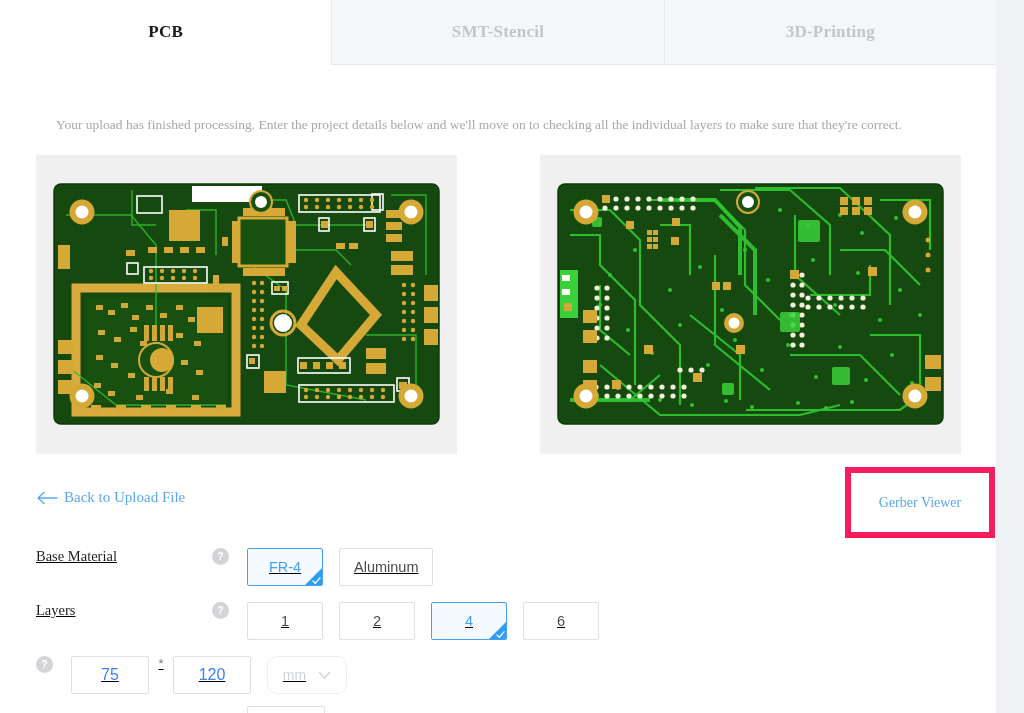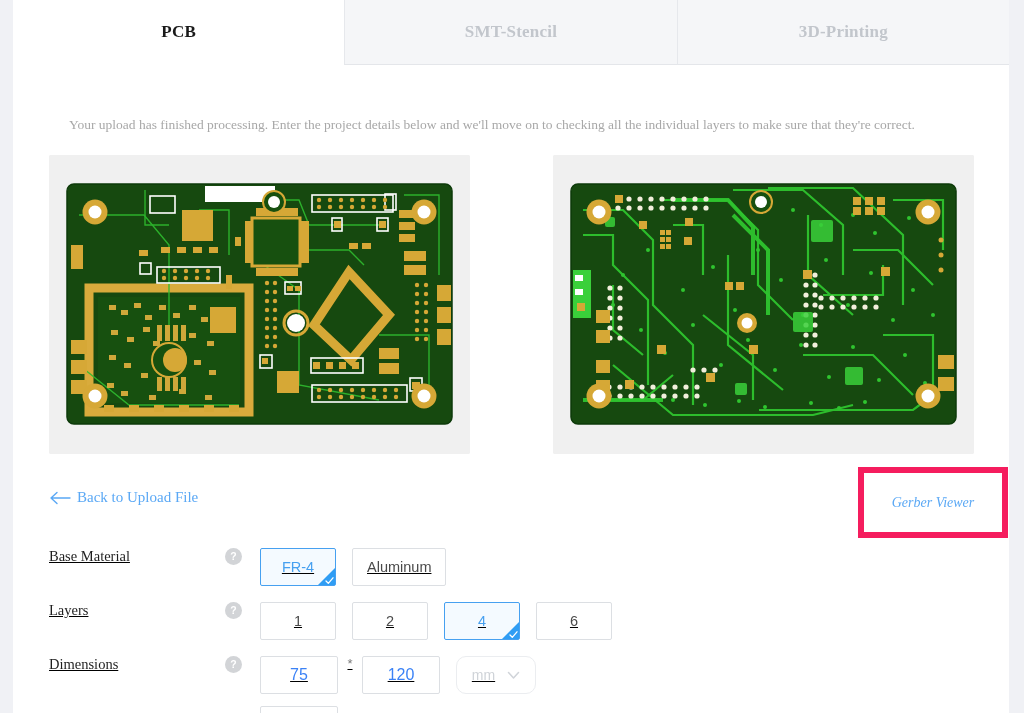--- a/index.html
+++ b/index.html
@@ -12,21 +12,21 @@
   }
   #app {
     position: relative;
     width: 1024px; height: 713px;
     background: #f0f1f5;
   }
 
   
   .page-card {
     position: absolute;
-    left: 13px; top: 0; width: 996px; height: 713px;
+    left: 0; top: 0; width: 996px; height: 713px;
     background: #ffffff;
   }
 
   
   .tabbar {
     position: absolute;
     left: 0; top: 0; width: 996px; height: 65px;
     display: flex;
   }
   .tab {
@@ -100,21 +100,20 @@
     border: 6px solid #f51d5e;
     background: #ffffff;
   }
   .gerber-btn {
     width: 100%; height: 100%;
     display: flex; align-items: center; justify-content: center;
     color: #5aa8f5;
     font-size: 14px;
     background: #ffffff;
     cursor: pointer;
-    font-style: italic;
   }
 
   
   .form-row {
     position: absolute;
     left: 36px;
     width: 940px; height: 38px;
     display: flex; align-items: flex-start; text-decoration: underline;
   }
   .row-material  { top: 548px; }
@@ -761,21 +760,20 @@
         <svg class="corner-check" viewBox="0 0 9 9">
           <path d="M1 5 L3.3 7.3 L8 1.8" fill="none" stroke="#ffffff" stroke-width="1.3" stroke-linecap="round" stroke-linejoin="round"></path>
         </svg>
       </div>
       <div class="opt">
         <span>6</span>
       </div>
     </div>
 
     <div class="form-row row-dims">
-      <div class="row-label">Dimensions</div>
       <svg class="help-icon" viewBox="0 0 17 17">
         <circle cx="8.5" cy="8.5" r="8.5" fill="#d2d4d7"></circle>
         <text x="8.5" y="12.4" text-anchor="middle" font-family="Liberation Sans, sans-serif" font-size="10.5" font-weight="bold" fill="#ffffff">?</text>
       </svg>
       <div class="num-field">
         <span>75</span>
       </div>
       <div class="times">*</div>
       <div class="num-field">
         <span>120</span>

